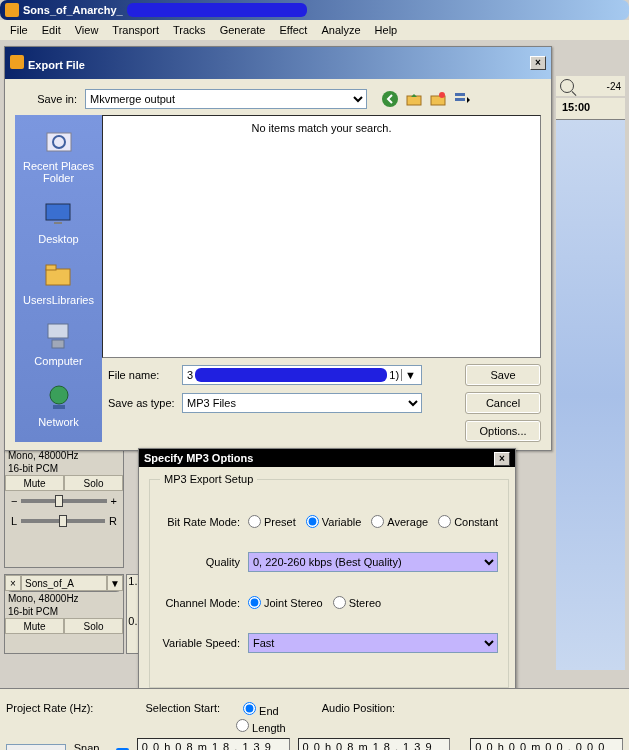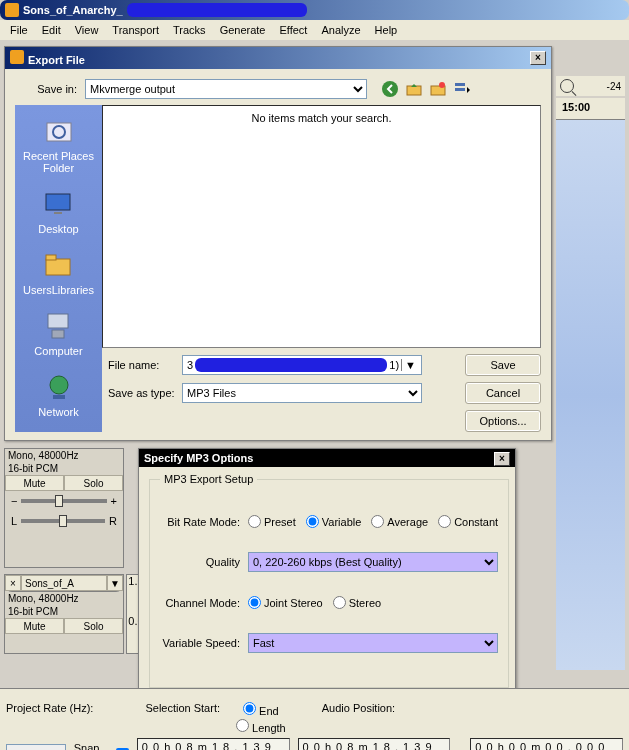--- a/index.html
+++ b/index.html
@@ -9,21 +9,21 @@
 .titlebar { background: linear-gradient(to right, #0a246a, #a6caf0); color: #fff; padding: 3px 5px; font-weight: bold; display: flex; align-items: center; height: 20px; border-radius: 7px; }
 .titlebar .redaction { background: #2020e0; width: 180px; height: 14px; margin-left: 4px; border-radius: 6px; }
 .app-icon { width: 14px; height: 14px; background: #f0a020; border-radius: 2px; margin-right: 4px; display: inline-block; }
 
 
 .menubar { background: #ece9d8; padding: 2px 4px; display: flex; gap: 2px; }
 .menubar span { padding: 2px 6px; cursor: pointer; }
 
 
 .export-dialog { position: absolute; left: 4px; top: 46px; width: 548px; background: #ece9d8; border: 1px solid #808080; box-shadow: 1px 1px 2px rgba(0,0,0,.3); }
-.dlg-title { background: linear-gradient(to right, #0a246a, #a6caf0); color: #fff; padding: 3px 5px; font-weight: bold; display: flex; align-items: center; justify-content: space-between; height: 22px; }
+.dlg-title { background: linear-gradient(to right, #0a246a, #a6caf0); color: #fff; padding: 3px 5px; font-weight: bold; display: flex; align-items: center; justify-content: space-between; height: 32px; }
 .close-btn { width: 16px; height: 14px; background: #d4d0c8; border: 1px solid #fff; border-right-color:#404040; border-bottom-color:#404040; color:#000; font-size:10px; text-align:center; line-height:11px; cursor:pointer; font-weight:bold; }
 
 .export-body { padding: 10px 10px 8px 10px; }
 .save-in-row { display: flex; align-items: center; margin-bottom: 6px; }
 .save-in-row .lbl { width: 70px; text-align: right; padding-right: 8px; }
 .save-in-row select { width: 282px; height: 20px; background:#fff; border:1px solid #7f9db9; }
 .tool-icons { display: flex; gap: 6px; margin-left: 14px; }
 .tool-icon { width: 18px; height: 18px; display:inline-block; }
 
 .export-mid { display: flex; }

